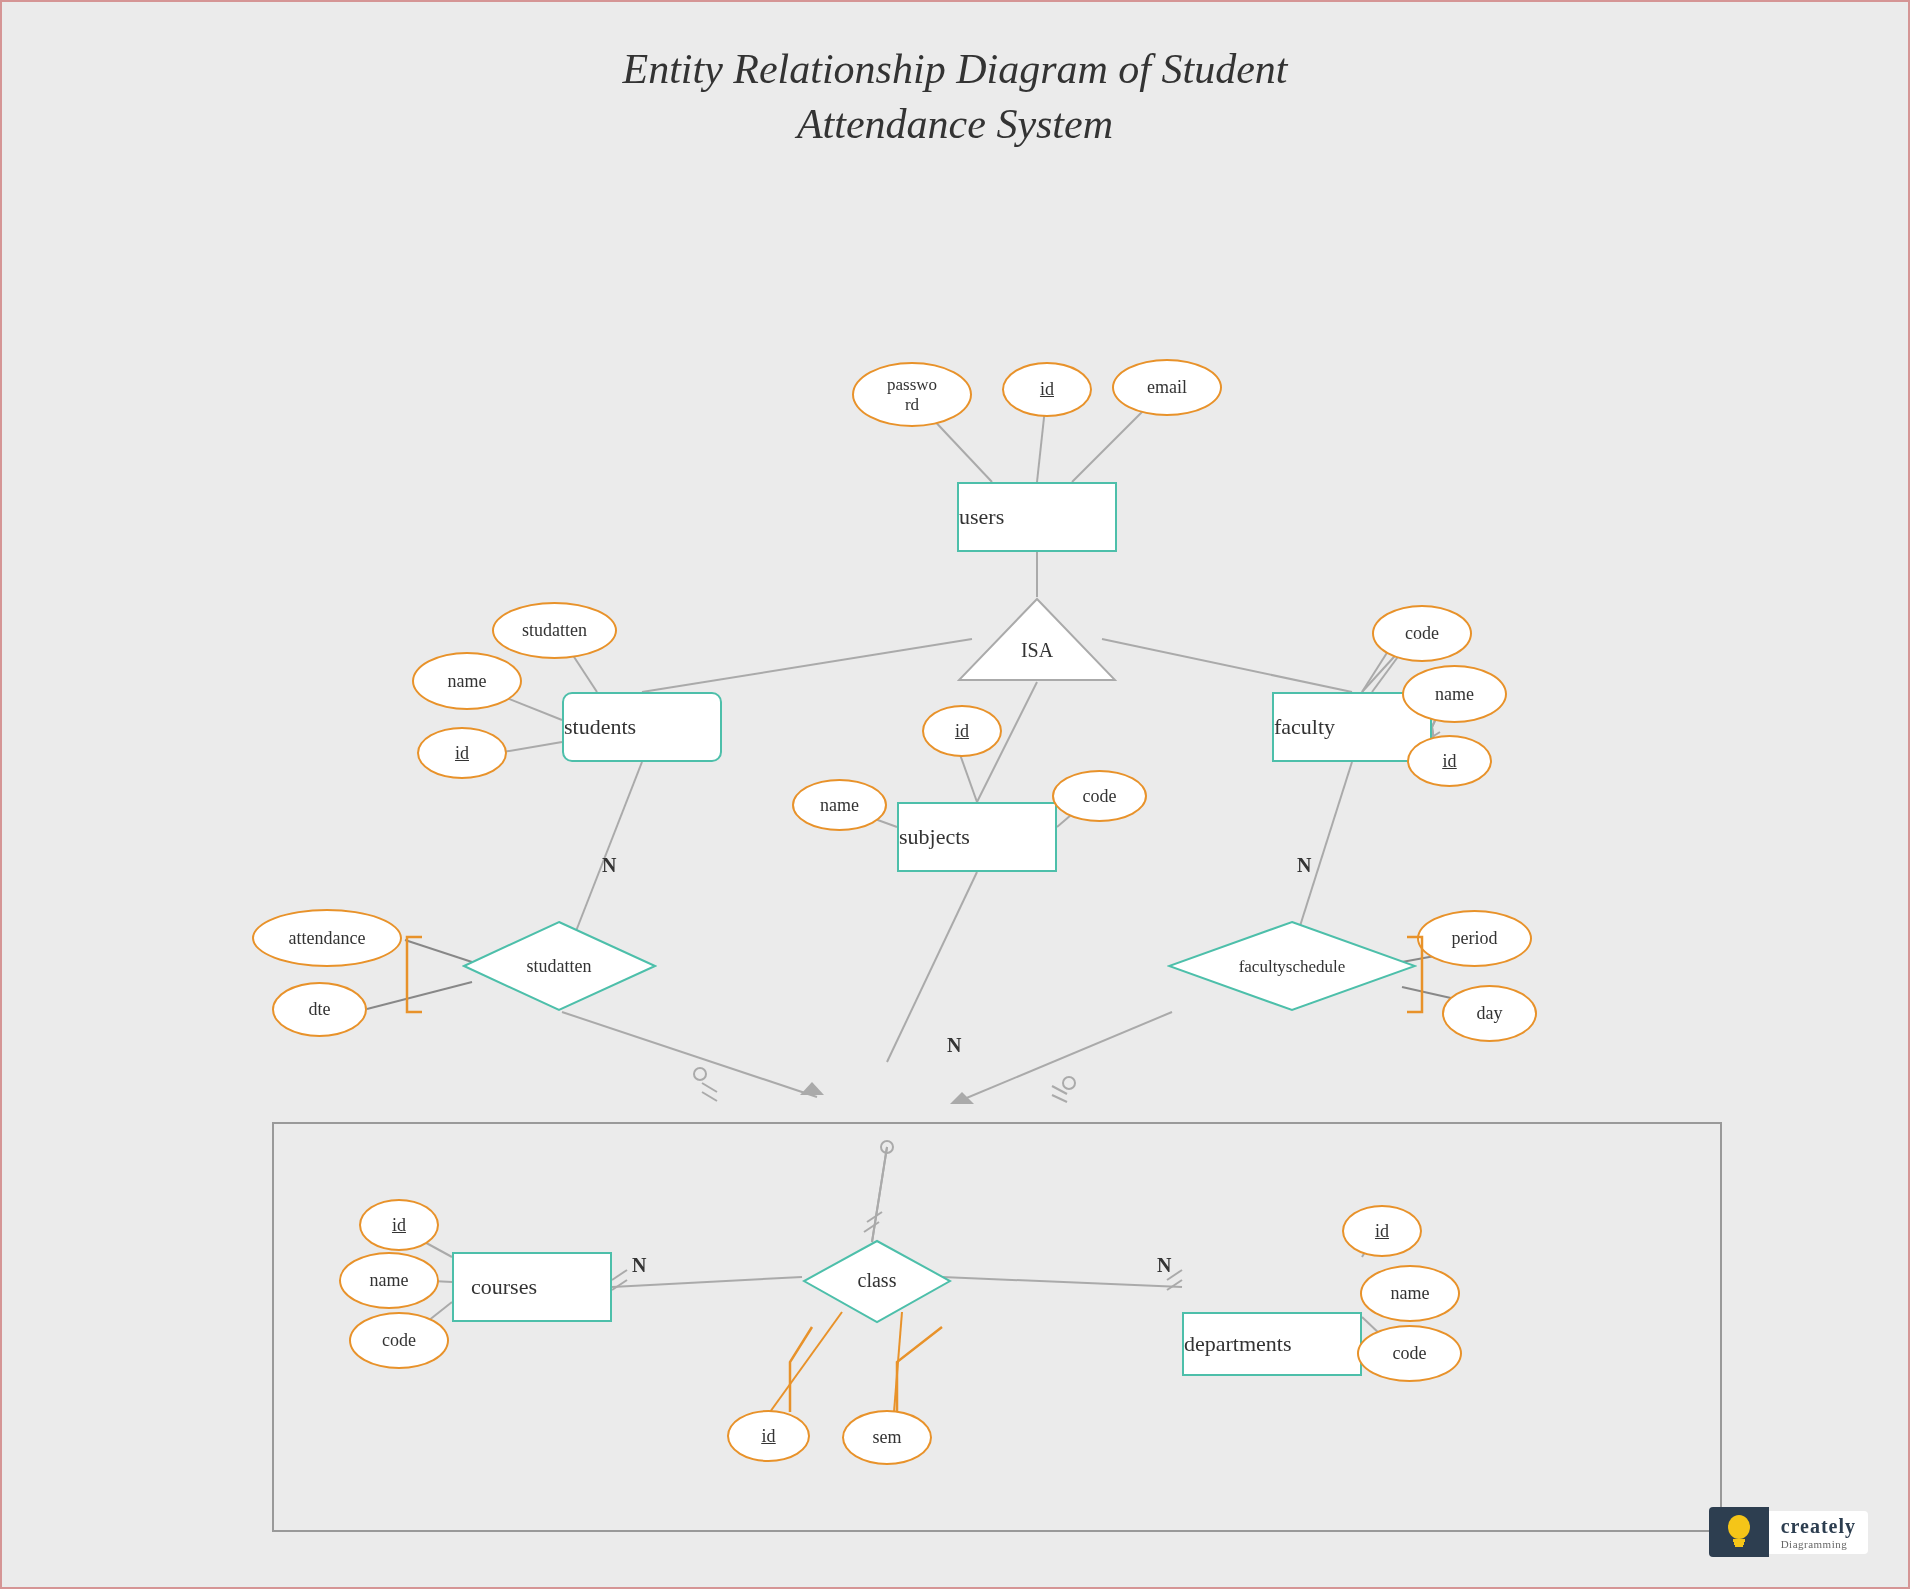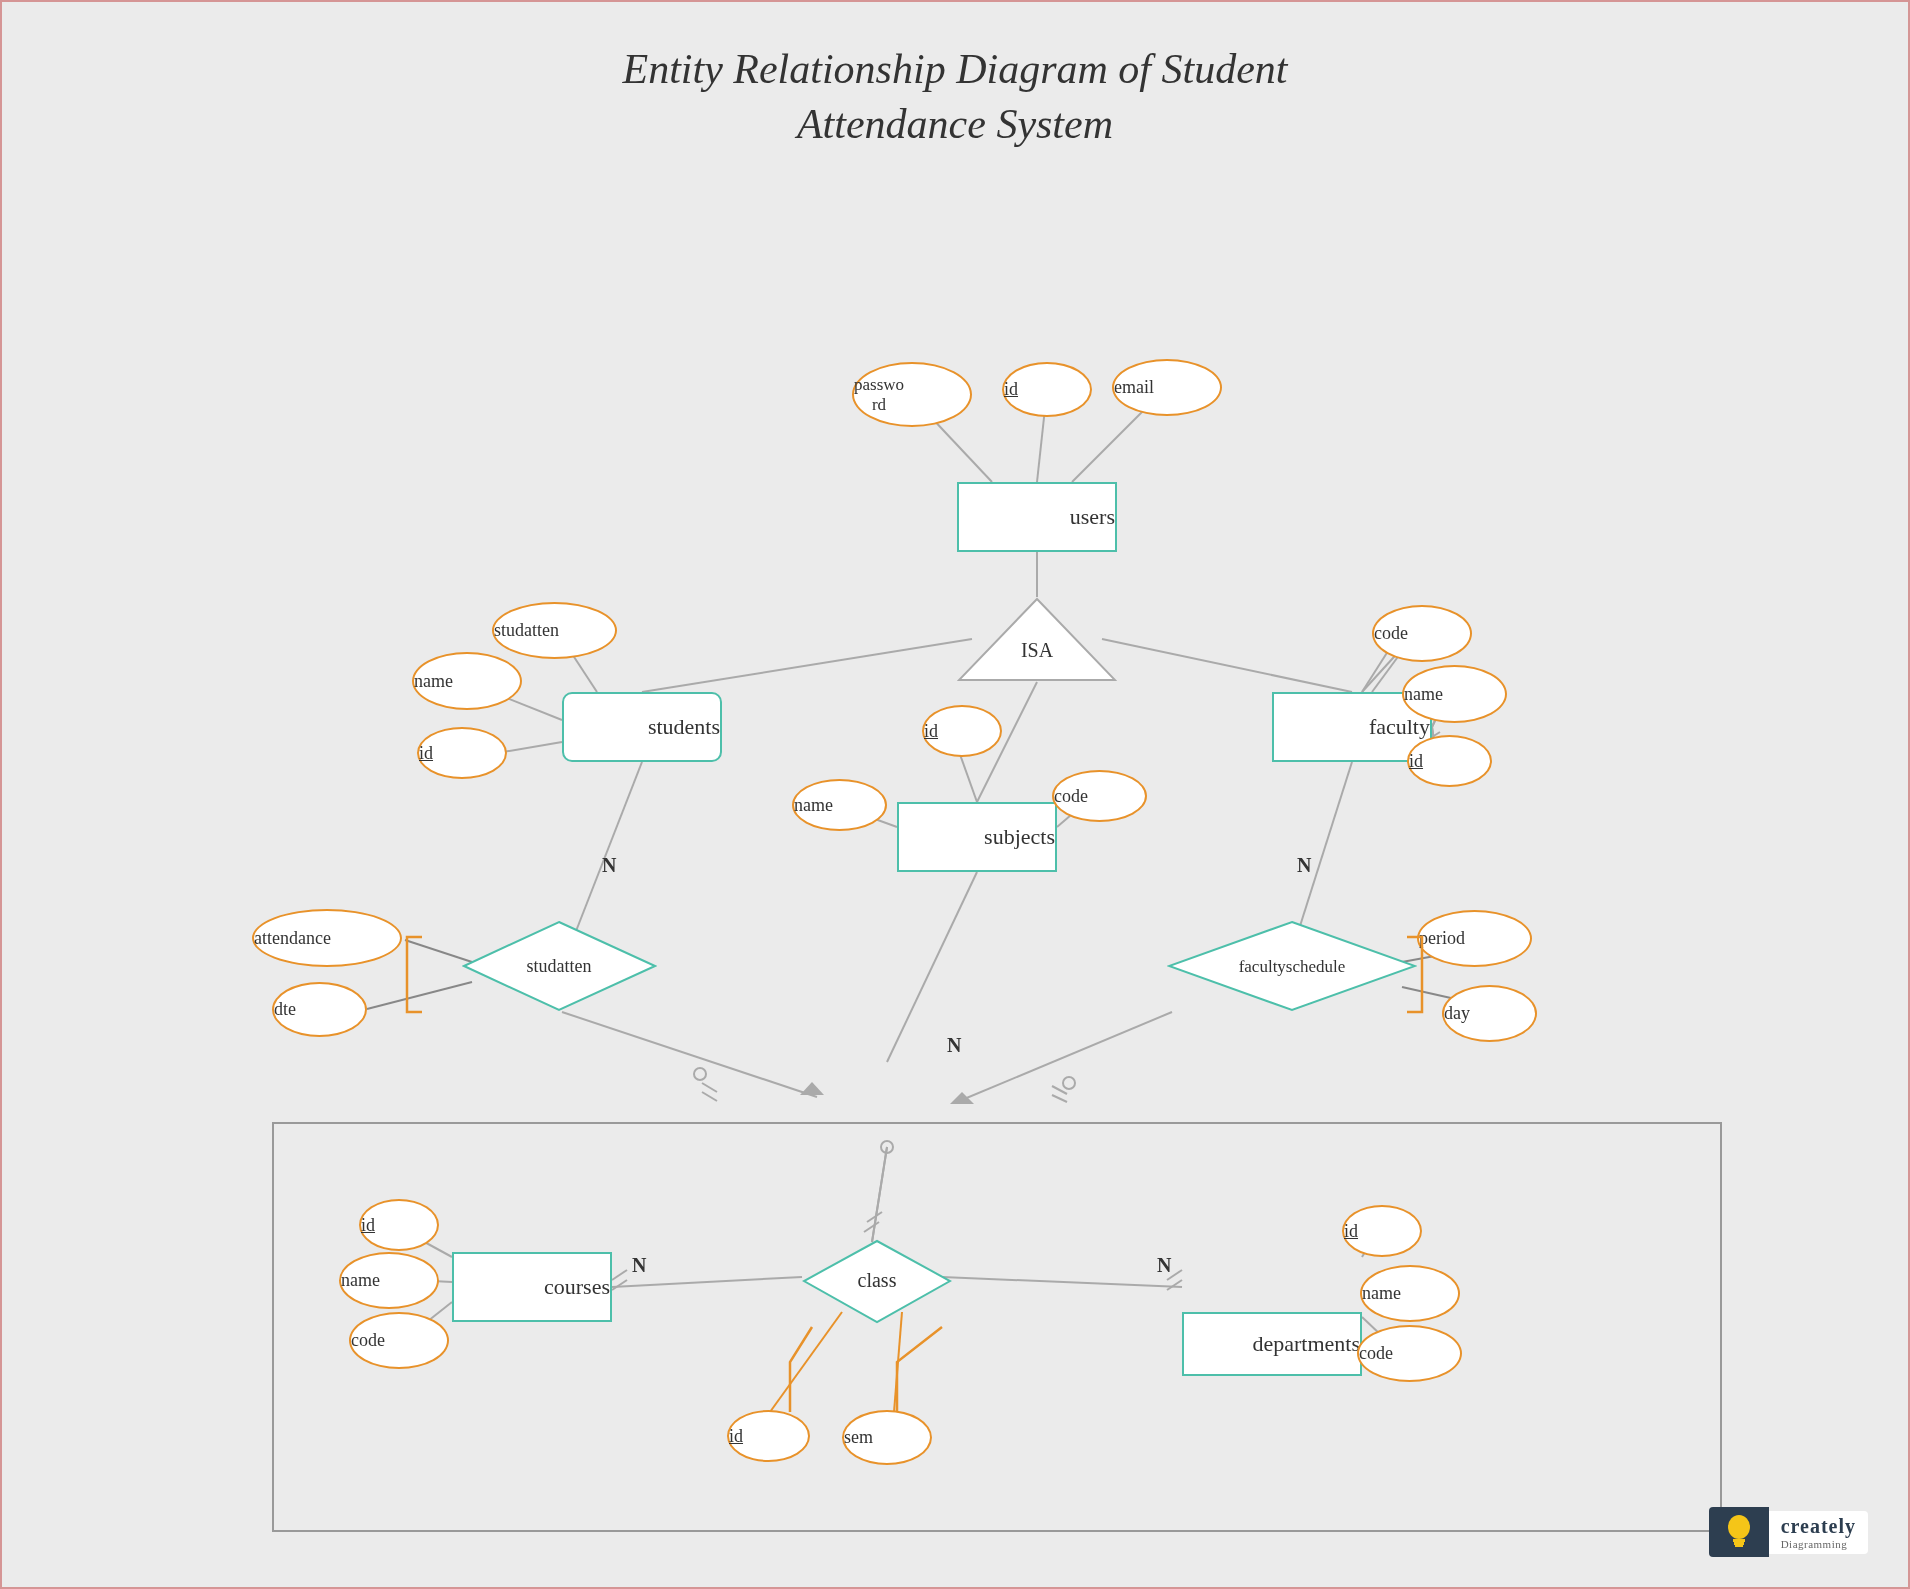--- a/index.html
+++ b/index.html
@@ -34,32 +34,33 @@
       right: 100px;
       bottom: 80px;
     }
     
     .entity {
       position: absolute;
       background: white;
       border: 2px solid #4dbfaa;
       display: flex;
       align-items: center;
-      justify-content: flex-end;
+      justify-content: flex-start;
       font-size: 22px;
       color: #333;
     }
     
     .attr {
       position: absolute;
       background: white;
       border: 2px solid #e8922a;
       border-radius: 50%;
       display: flex;
       align-items: center;
+      justify-content: center;
       font-size: 18px;
       color: #333;
       text-align: center;
     }
     .attr.underline span {
       text-decoration: underline;
     }
     
     .diamond {
       position: absolute;

